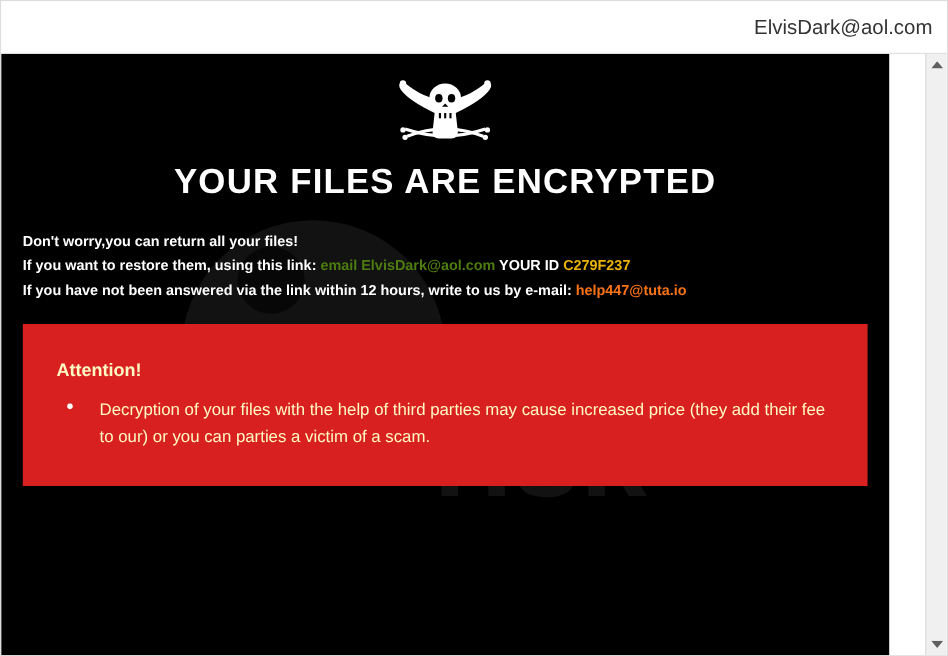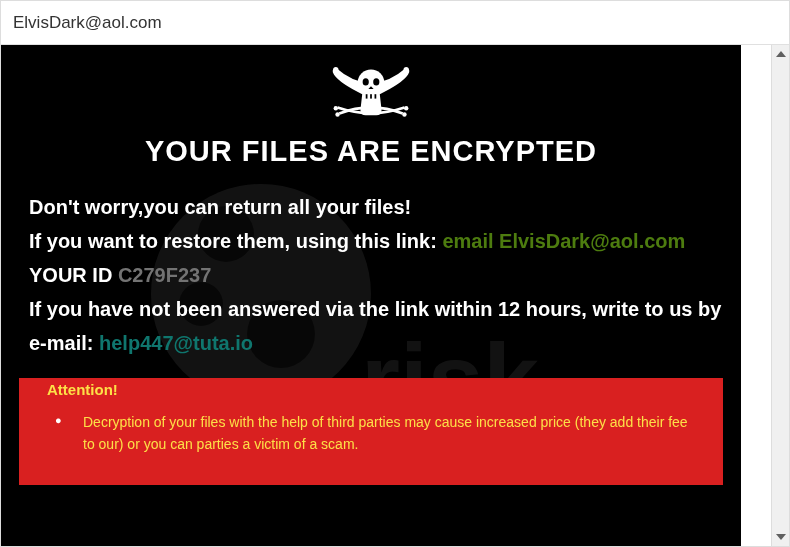--- a/index.html
+++ b/index.html
@@ -13,20 +13,21 @@
     }
     .titlebar {
       height: 44px;
       background: #fff;
       border-bottom: 1px solid #e0e0e0;
       display: flex;
       align-items: center;
       padding: 0 12px;
       color: #333;
       font-size: 17px;
+      justify-content: flex-end;
     }
     .content-wrap {
       position: absolute;
       top: 44px;
       left: 0;
       right: 0;
       bottom: 0;
       display: flex;
       gap: 30px;
     }
@@ -63,33 +64,32 @@
     .pirate svg { width: 88px; height: 66px; }
     .big-title {
       text-align: center;
       font-size: 29px;
       font-weight: bold;
       letter-spacing: 1px;
       margin-bottom: 22px;
       color: #fff;
     }
     .body-text {
-      font-size: 20px;
+      font-size: 12px;
       line-height: 1.7;
       font-weight: bold;
       margin-bottom: 18px;
-      margin-left: 10px;
     }
     .body-text .email1 { color: #4d7c0f; }
-    .body-text .id { color: #737373; }
-    .body-text .email2 { color: #0f766e; }
+    .body-text .id { color: #eab308; }
+    .body-text .email2 { color: #f97316; }
     .attention-box {
       background: #d92020;
-      color: #fde047;
-      padding: 3px 28px 20px 28px;
+      color: #fef9c3;
+      padding: 30px 28px 20px 28px;
       font-size: 14px;
     }
     .attention-title {
       font-weight: bold;
       margin-bottom: 14px;
       font-size: 15px;
     }
     .attention-list {
       list-style: none;
       padding-left: 36px;

